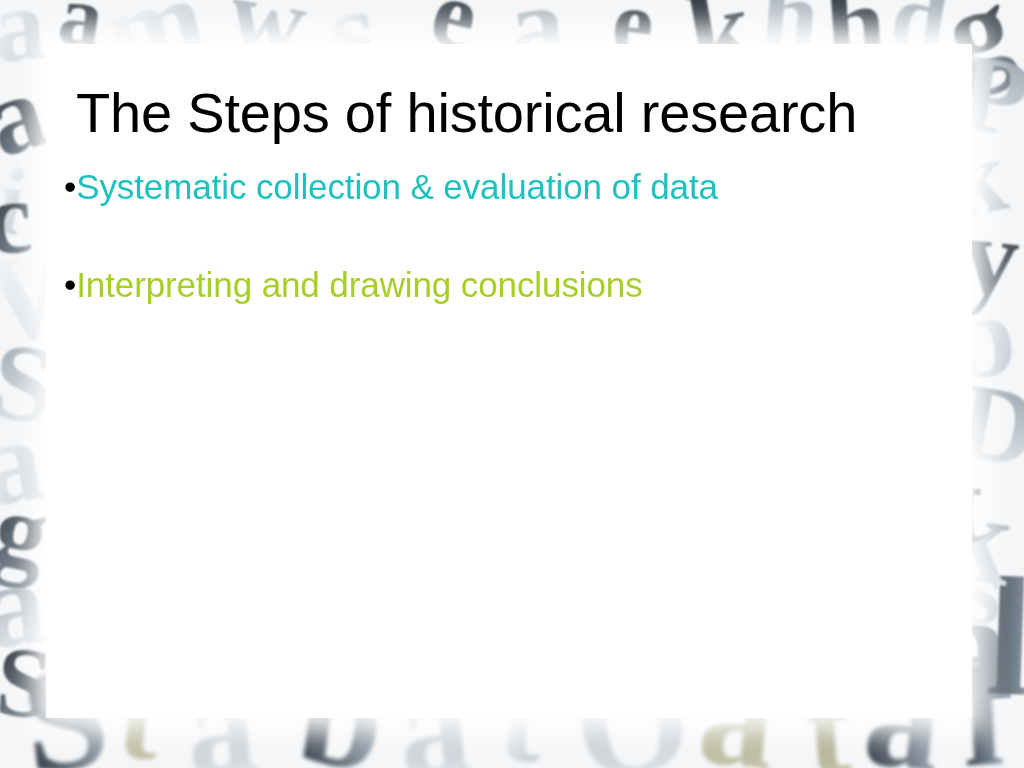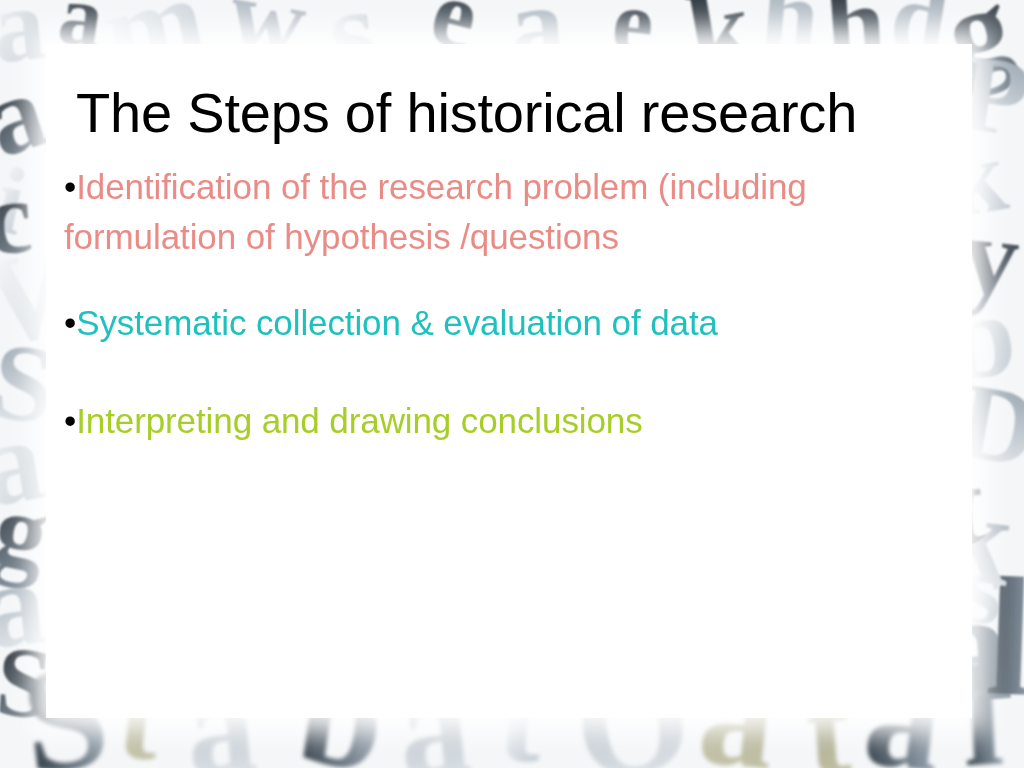--- a/index.html
+++ b/index.html
@@ -196,23 +196,20 @@
     </svg>
   </div>
 
   <div id="panel" style="background: rgb(255, 255, 255);">
     <div id="panel-inner">
 
       <h1 id="title" style="color: rgb(0, 0, 0);">The Steps of historical research</h1>
 
       <div id="bullets">
 
-        <p class="bullet b1" style="color:#e98c86">
-          <span class="dot" style="color: rgb(0, 0, 0);">•</span><span class="btext">Identification of the research problem (including formulation of hypothesis /questions</span>
-        </p>
 
         <p class="bullet b2" style="color:#1ec1bd">
           <span class="dot" style="color: rgb(0, 0, 0);">•</span><span class="btext">Systematic collection &amp; evaluation of data</span>
         </p>
 
 
         <p class="bullet b4" style="color:#a6ce26">
           <span class="dot" style="color: rgb(0, 0, 0);">•</span><span class="btext">Interpreting and drawing conclusions</span>
         </p>
 

